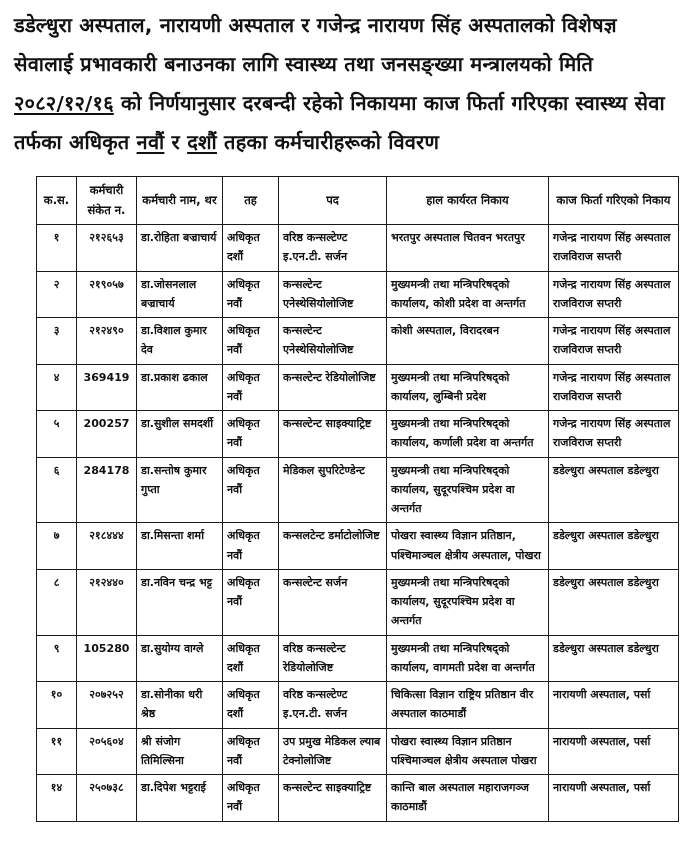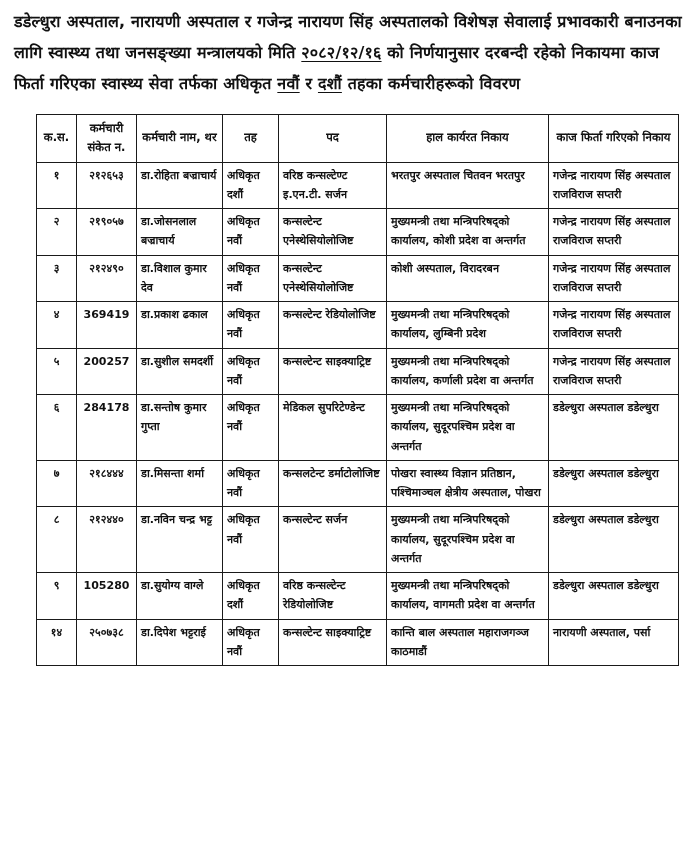--- a/index.html
+++ b/index.html
@@ -11,21 +11,21 @@
   }
   .page {
     width: 697px;
     height: 841px;
     background: #ffffff;
     box-sizing: border-box;
     padding: 4px 10px 0 14px;
     overflow: hidden;
   }
   .doc-header {
-    font-size: 16px;
+    font-size: 20px;
     font-weight: bold;
     line-height: 1.95;
     margin: 2px 4px 14px 0;
     text-align: left;
     letter-spacing: 0.2px;
   }
   .doc-header .u {
     text-decoration: underline;
     text-underline-offset: 3px;
   }
@@ -170,20 +170,38 @@
         <tr>
       <td class="center">९</td>
       <td class="center">105280</td>
       <td>डा.सुयोग्य वाग्ले</td>
       <td>अधिकृत दशौं</td>
       <td>वरिष्ठ कन्सल्टेन्ट रेडियोलोजिष्ट</td>
       <td>मुख्यमन्त्री तथा मन्त्रिपरिषद्को कार्यालय, वागमती प्रदेश वा अन्तर्गत</td>
       <td>डडेल्धुरा अस्पताल डडेल्धुरा</td>
     </tr>
         <tr>
+      <td class="center">१०</td>
+      <td class="center">२०७२५२</td>
+      <td>डा.सोनीका धरी श्रेष्ठ</td>
+      <td>अधिकृत दशौं</td>
+      <td>वरिष्ठ कन्सल्टेण्ट इ.एन.टी. सर्जन</td>
+      <td>चिकित्सा विज्ञान राष्ट्रिय प्रतिष्ठान वीर अस्पताल काठमाडौं</td>
+      <td>नारायणी अस्पताल, पर्सा</td>
+    </tr>
+        <tr>
+      <td class="center">११</td>
+      <td class="center">२०५६०४</td>
+      <td>श्री संजोग तिमिल्सिना</td>
+      <td>अधिकृत नवौं</td>
+      <td>उप प्रमुख मेडिकल ल्याब टेक्नोलोजिष्ट</td>
+      <td>पोखरा स्वास्थ्य विज्ञान प्रतिष्ठान पश्चिमाञ्चल क्षेत्रीय अस्पताल पोखरा</td>
+      <td>नारायणी अस्पताल, पर्सा</td>
+    </tr>
+        <tr>
       <td class="center">१४</td>
       <td class="center">२५०७३८</td>
       <td>डा.दिपेश भट्टराई</td>
       <td>अधिकृत नवौं</td>
       <td>कन्सल्टेन्ट साइक्याट्रिष्ट</td>
       <td>कान्ति बाल अस्पताल महाराजगञ्ज काठमाडौं</td>
       <td>नारायणी अस्पताल, पर्सा</td>
     </tr>
       </tbody>
   </table>

